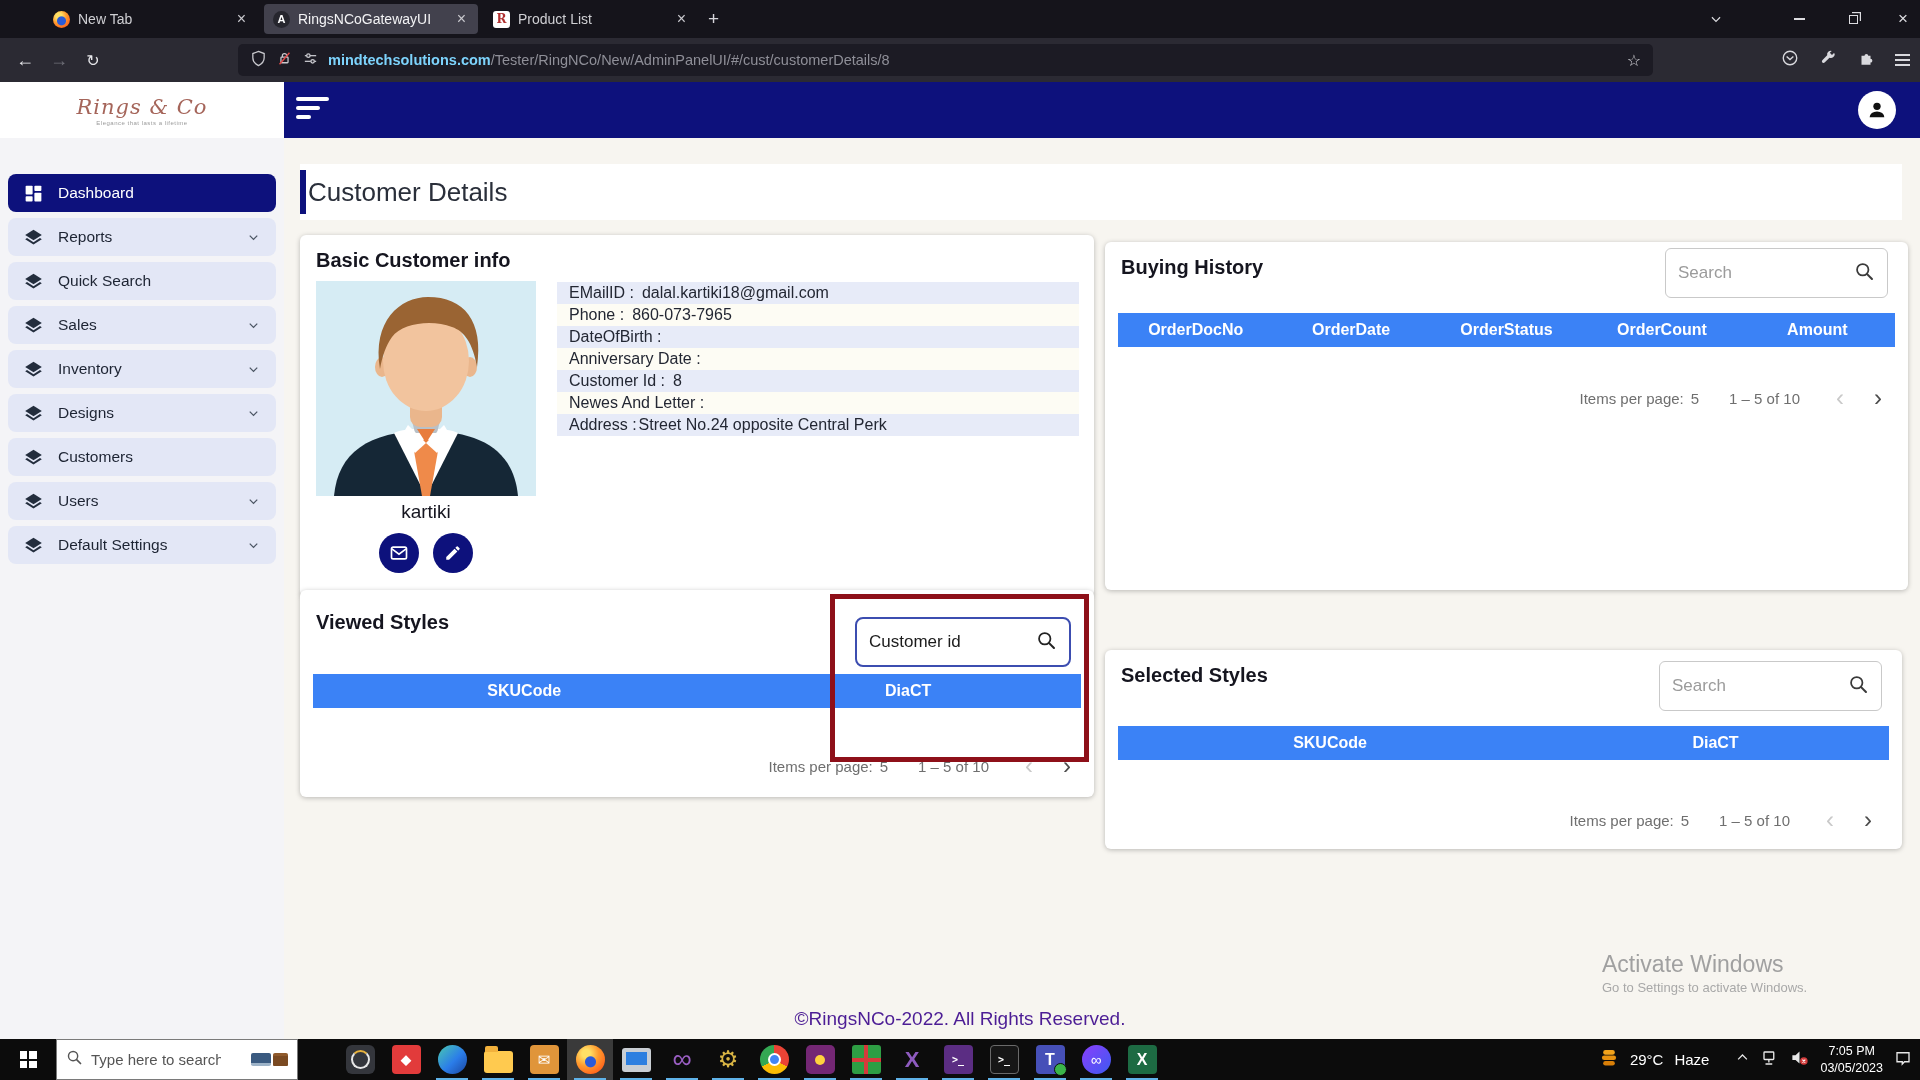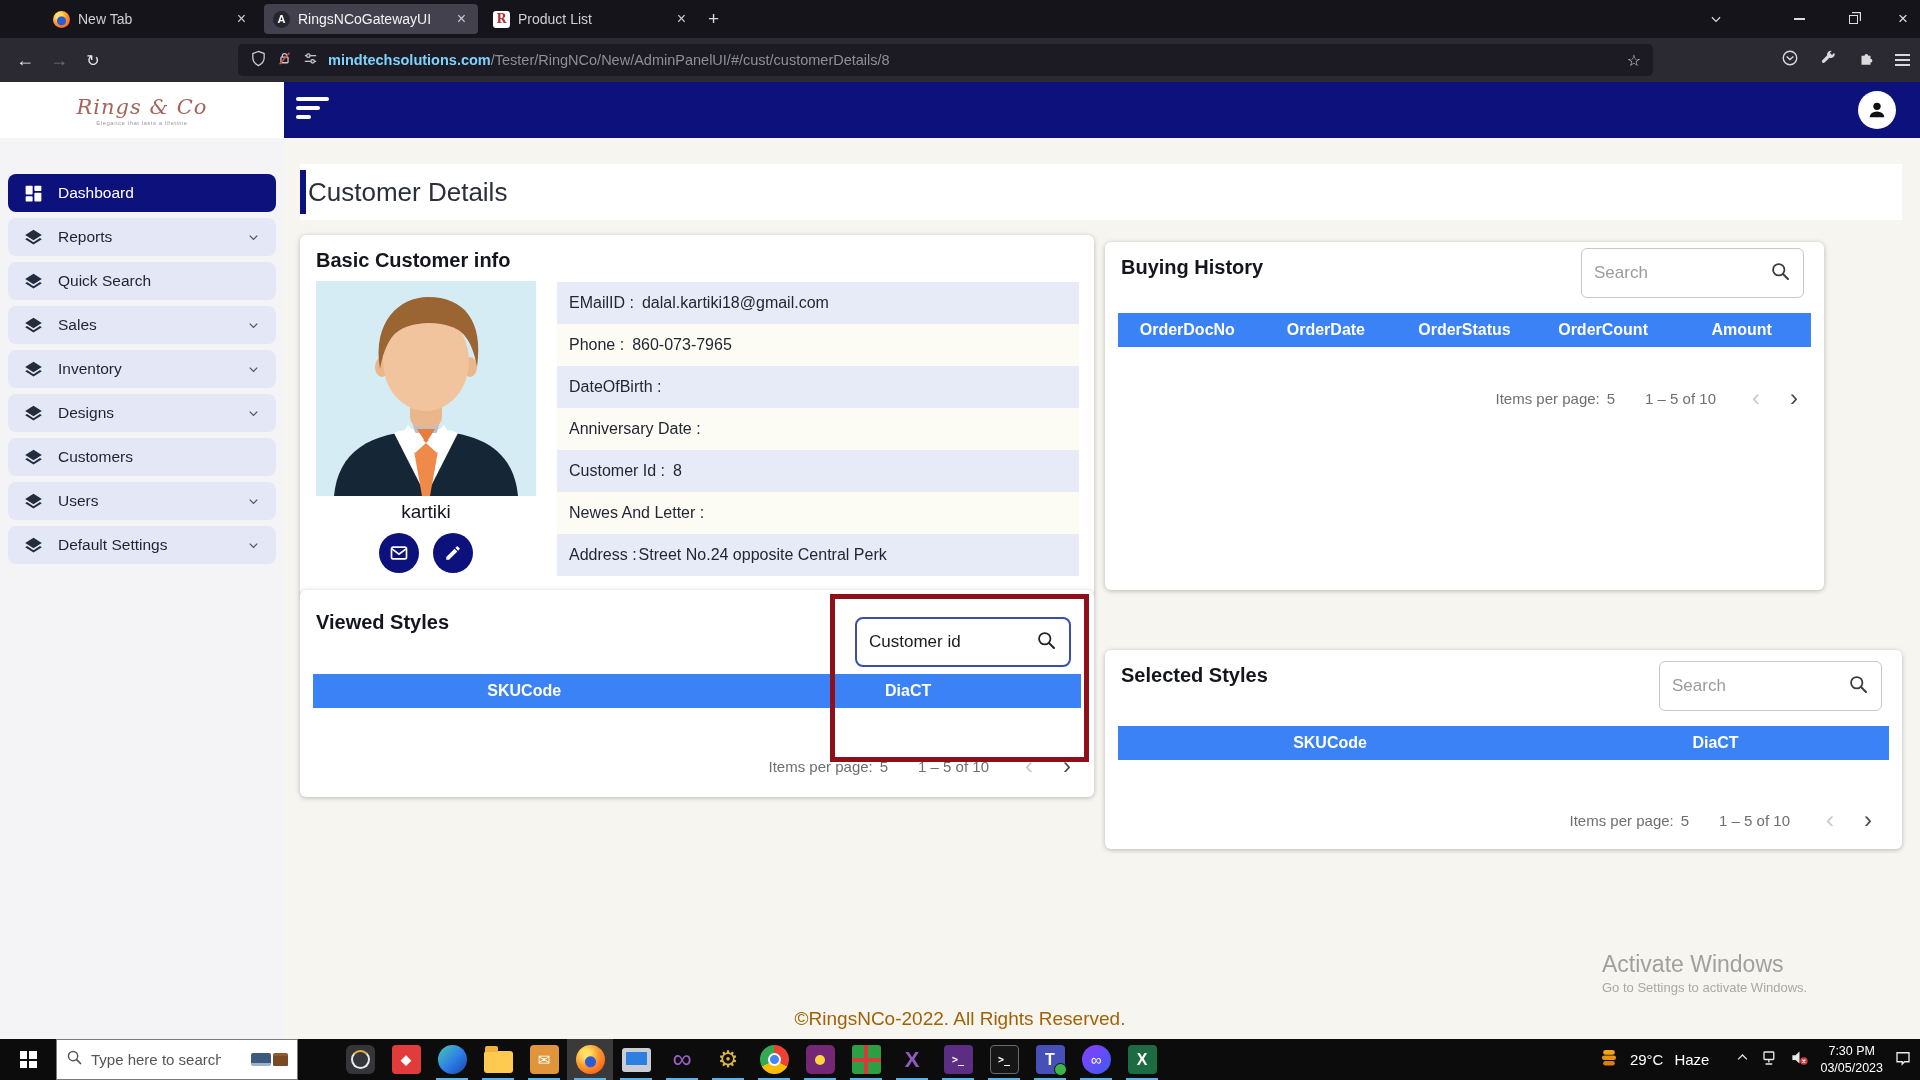--- a/index.html
+++ b/index.html
@@ -57,21 +57,21 @@
   .side-chev { margin-left:auto; width:15px; height:15px; }
 
   
   .main { position:absolute; left:284px; right:0; top:138px; bottom:41px; background:#f7f5f0; }
   .title-band { position:absolute; left:16px; top:26px; width:1602px; height:56px; background:#fff; display:flex; align-items:center; }
   .title-accent { position:absolute; left:0; top:6px; bottom:6px; width:6px; background:#0d117c; }
   .page-title { font-size:26px; color:#2a2f3a; padding-left:8px; }
 
   .card { position:absolute; background:#fff; border-radius:6px; box-shadow:0 1px 5px rgba(0,0,0,.25); }
   #card-basic    { left:16px;  top:97px;  width:794px; height:362px; }
-  #card-buying   { left:821px; top:104px; width:719px; height:348px; }
+  #card-buying   { left:821px; top:104px; width:803px; height:348px; }
   #card-viewed   { left:16px;  top:452px; width:794px; height:207px; }
   #card-selected { left:821px; top:468px; width:797px; height:199px;margin-top:44px; }
   .card-title { position:absolute; left:16px; top:14px; font-size:20px; font-weight:bold; color:#15151f; }
 
   .searchbox { position:absolute; right:20px; top:6px; width:223px; height:50px; border:1px solid #c9c9c9; border-radius:6px; display:flex; align-items:center; padding:0 12px; background:#fff; }
   .searchbox input { border:none; outline:none; flex:1; font-size:17px; color:#333; font-family:inherit; background:transparent; min-width:0; }
   .searchbox input::placeholder { color:#9b9b9b; }
   #card-selected .searchbox { top:11px; }
 
   .thead { position:absolute; left:13px; right:13px; height:34px; background:#3b82f6; display:flex; }
@@ -85,31 +85,31 @@
   .pg-range { margin-left:30px; }
   .pg-prev { margin-left:36px; font-size:24px; color:#c9c9c9; line-height:20px; }
   .pg-next { margin-left:30px; font-size:24px; color:#4c4c4c; line-height:20px; }
 
   
   .avatar-img { position:absolute; left:16px; top:46px; width:220px; height:215px; }
   .customer-name { position:absolute; left:16px; top:266px; width:220px; text-align:center; font-size:19px; color:#15151f; }
   .action-btns { position:absolute; left:16px; top:298px; width:220px; display:flex; justify-content:center; gap:14px; }
   .cbtn { width:40px; height:40px; border-radius:50%; background:#0d117c; display:flex; align-items:center; justify-content:center; }
   .fields { position:absolute; left:257px; top:47px; right:15px; }
-  .frow { height:42px; display:flex; align-items:center; padding-left:12px; font-size:16px; color:#232733; }
+  .frow { height:22px; display:flex; align-items:center; padding-left:12px; font-size:16px; color:#232733; }
   .frow:nth-child(odd) { background:#e7ebf8; }
   .frow:nth-child(even) { background:#fdfcf4; }
   .f-value { margin-left:8px; }
 
   
   .red-rect { position:absolute; left:546px; top:456px; width:259px; height:168px; border:5px solid #8e1019; z-index:5; }
   .viewed-search { position:absolute; left:571px; top:479px; width:216px; height:50px; background:#fff; border:2px solid #3c4db0; border-radius:8px; z-index:6; display:flex; align-items:center; padding:0 12px; }
   .viewed-search input { border:none; outline:none; flex:1; font-size:17px; color:#1c1c1c; font-family:inherit; min-width:0; }
 
-  .footer { position:absolute; left:0; top:1008px; width:1920px; text-align:center; font-size:19px; color:#a16207; z-index:3; }
+  .footer { position:absolute; left:0; top:1008px; width:1920px; text-align:center; font-size:19px; color:#4c1d95; z-index:3; }
   .watermark { position:absolute; left:1602px; top:951px; z-index:3; }
   .wm1 { font-size:23px; color:#a0a0a0; }
   .wm2 { font-size:13px; color:#a8a8a8; margin-top:2px; }
 
   
   .taskbar { position:absolute; left:0; right:0; bottom:0; height:41px; background:#0c0c0c; display:flex; align-items:stretch; z-index:10; }
   .start { width:56px; display:flex; align-items:center; justify-content:center; }
   .win { width:17px; height:17px; display:grid; grid-template-columns:1fr 1fr; grid-template-rows:1fr 1fr; gap:2px; }
   .win i { background:#fff; }
   .tb-search { width:242px; background:#fff; border:1px solid #7a7a7a; display:flex; align-items:center; padding:0 9px; gap:8px; }
@@ -609,21 +609,21 @@
         </svg>
     </span>
     <span>
       <svg width="19" height="19" viewBox="0 0 24 24">
           <path d="M3 9 v6 h4 l5 4.5 V4.5 L7 9 Z" fill="#e8e8e8"></path>
           <circle cx="17.5" cy="16.5" r="4.8" fill="#d23c3c"></circle>
           <path d="M15.7 14.7 l3.6 3.6 M19.3 14.7 l-3.6 3.6" stroke="#fff" stroke-width="1.5"></path>
         </svg>
     </span>
     <span class="clock-blk">
-      <div>7:30 PM</div>
+      <div>7:05 PM</div>
       <div>03/05/2023</div>
     </span>
     <span>
       <svg width="18" height="18" viewBox="0 0 24 24">
           <path d="M4 5 h16 v12 h-6 l-3 3 v-3 H4 Z" fill="none" stroke="#e8e8e8" stroke-width="1.8"></path>
         </svg>
     </span>
   </div>
 </div>
 

